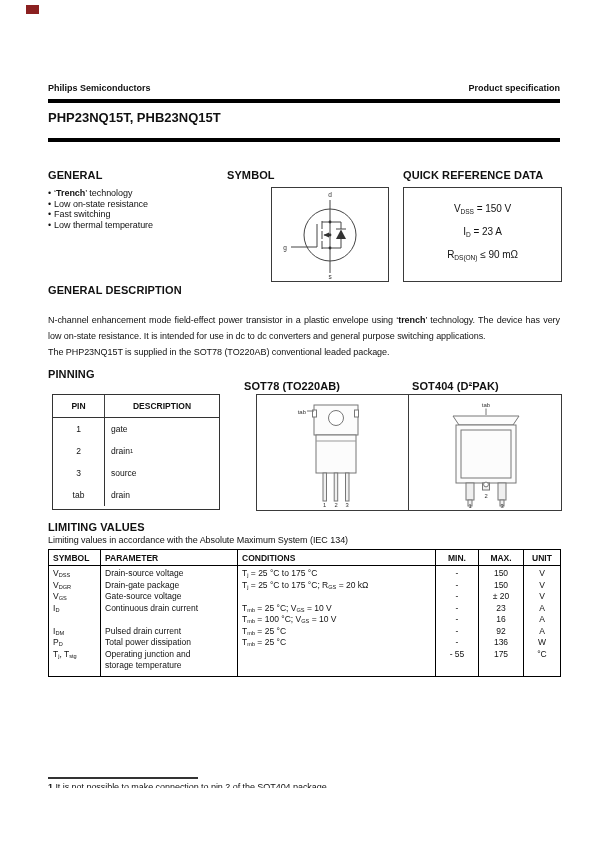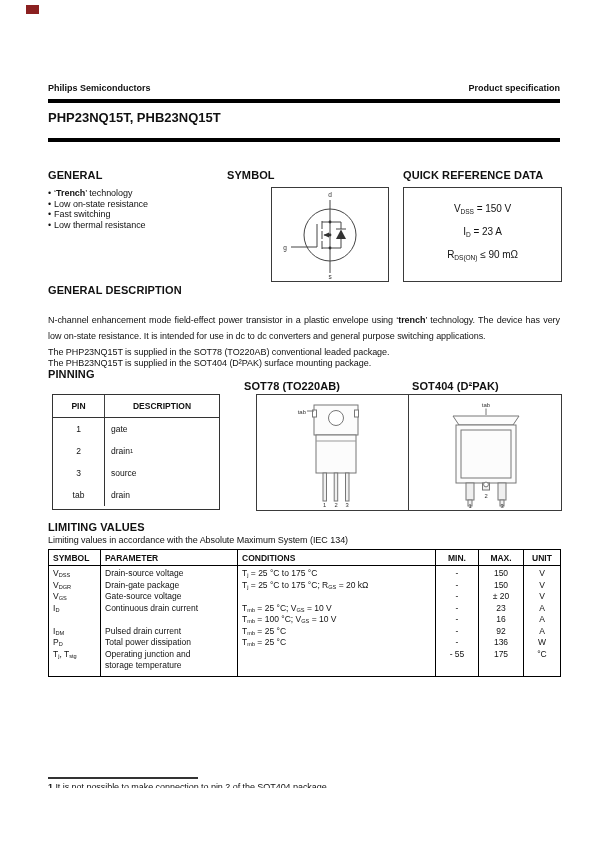--- a/index.html
+++ b/index.html
@@ -96,21 +96,21 @@
       <li>
         <span class="blt">•</span>
         <span>Low on-state resistance</span>
       </li>
       <li>
         <span class="blt">•</span>
         <span>Fast switching</span>
       </li>
       <li>
         <span class="blt">•</span>
-        <span>Low thermal resistance</span>
+        <span>Low thermal temperature</span>
       </li>
     </ul>
 
   <h3 class="h-sec" style="left:227px;top:169px">SYMBOL</h3>
   <div class="frame symbol-box">
     <svg width="115" height="92" viewBox="0 0 115 92">
       <g fill="none" stroke="#444" stroke-width="1">
         <circle cx="58" cy="47" r="26"></circle>
         <line x1="58" y1="12" x2="58" y2="34"></line>
         <line x1="58" y1="60" x2="58" y2="85"></line>
@@ -143,21 +143,20 @@
   <h3 class="h-sec" style="left:403px;top:169px">QUICK REFERENCE DATA</h3>
   <div class="frame qrd-box" id="qrd-lines">
       <div class="qrd-line">V<sub>DSS</sub> = 150 V</div>
       <div class="qrd-line">I<sub>D</sub> = 23 A</div>
       <div class="qrd-line">R<sub>DS(ON)</sub> ≤ 90 mΩ</div>
     </div>
 
   <h3 class="h-sec gd-h">GENERAL DESCRIPTION</h3>
   <p class="gd-p" style="top:312px">N-channel enhancement mode field-effect power transistor in a plastic envelope using ‘<b>trench</b>’ technology. The device has very low on-state resistance. It is intended for use in dc to dc converters and general purpose switching applications.</p>
   <p class="gd-p gd-p2" style="top:344px">The PHP23NQ15T is supplied in the SOT78 (TO220AB) conventional leaded package.</p>
-  <p class="gd-p gd-p2" style="top:355px">The PHB23NQ15T is supplied in the SOT404 (D²PAK) surface mounting package.</p>
 
   <h3 class="h-sec" style="left:48px;top:368px">PINNING</h3>
   <div class="pin-table">
     <div class="pin-head">
       <span>PIN</span>
       <span>DESCRIPTION</span>
     </div>
     <div id="pin-rows">
         <div class="pin-row">
           <div class="pc1">1</div>

